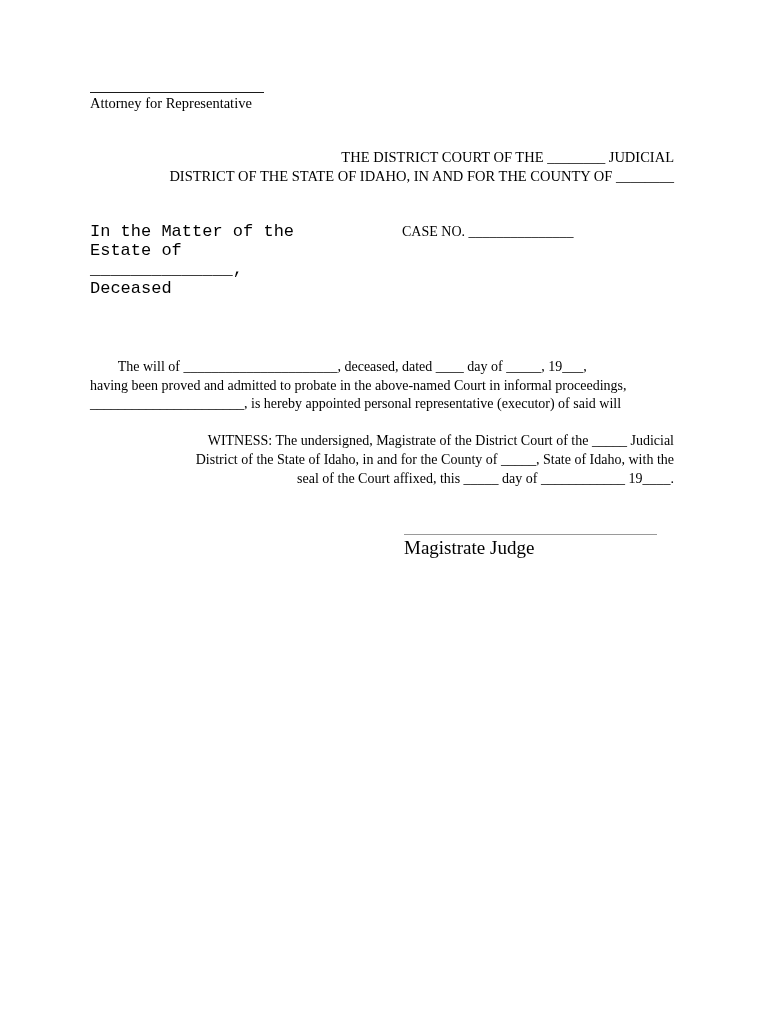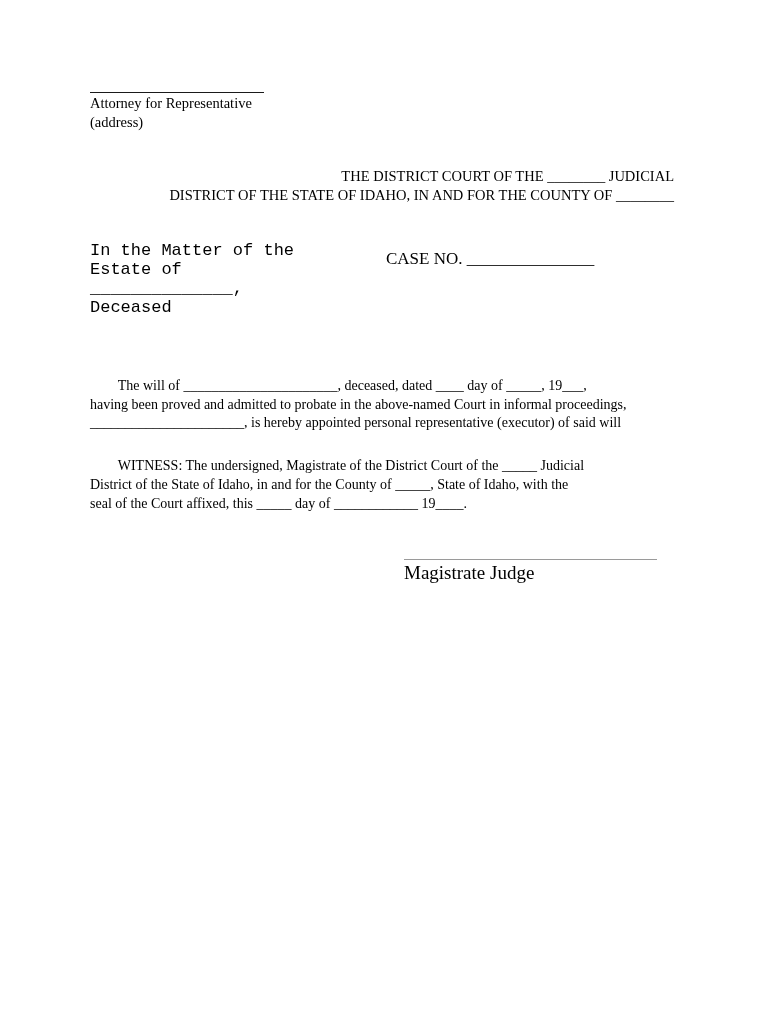--- a/index.html
+++ b/index.html
@@ -67,39 +67,38 @@
     top: 0;
     width: 300px;
     font-size: 17px;
     line-height: 19px;
     font-family: Liberation Mono, monospace;
   }
   .caption-left .cl-row { white-space: pre; display: block; }
   .caption-left .cl-gap { height: 16px; }
   .caption-right {
     position: absolute;
-    left: 296px;
+    left: 312px;
     top: 0;
     width: 270px;
-    font-size: 17px;
+    font-size: 14px;
     line-height: 19px;
-    margin-top: 8px;
   }
   .caption-right .cr-row { white-space: pre; display: block; }
   .caption-right .cr-gap { height: 18px; }
 
   
   .body-para {
     font-size: 14px;
     line-height: 18.7px;
     text-align: left;
   }
   .body-para .bl { display: block; white-space: pre; }
   .p1 { margin-top: 44px; }
-  .p2 { margin-top: 24px; }
+  .p2 { margin-top: 18px; text-align: right; }
 
   
   .signature {
     margin-top: 46px;
     padding-left: 314px;
   }
   .sig-rule {
     width: 253px;
     height: 0;
     border-top: 1px solid #9a9a9a;
@@ -113,21 +112,20 @@
 </style>
 </head>
 <body>
 
 <div class="page">
   <div class="doc">
 
     <div class="attorney-block">
       <div class="rule-attorney"></div>
       <div class="attorney-line">Attorney for Representative</div>
-      <div class="attorney-line">(address)</div>
     </div>
 
     <div class="court-heading">
       <span class="hline hline-1">THE DISTRICT COURT OF THE ________ JUDICIAL</span>
       <span class="hline hline-2">DISTRICT OF THE STATE OF IDAHO, IN AND FOR THE COUNTY OF ________</span>
     </div>
 
     <div class="caption">
       <div class="caption-left">
         <span class="cl-row">In the Matter of the</span>

